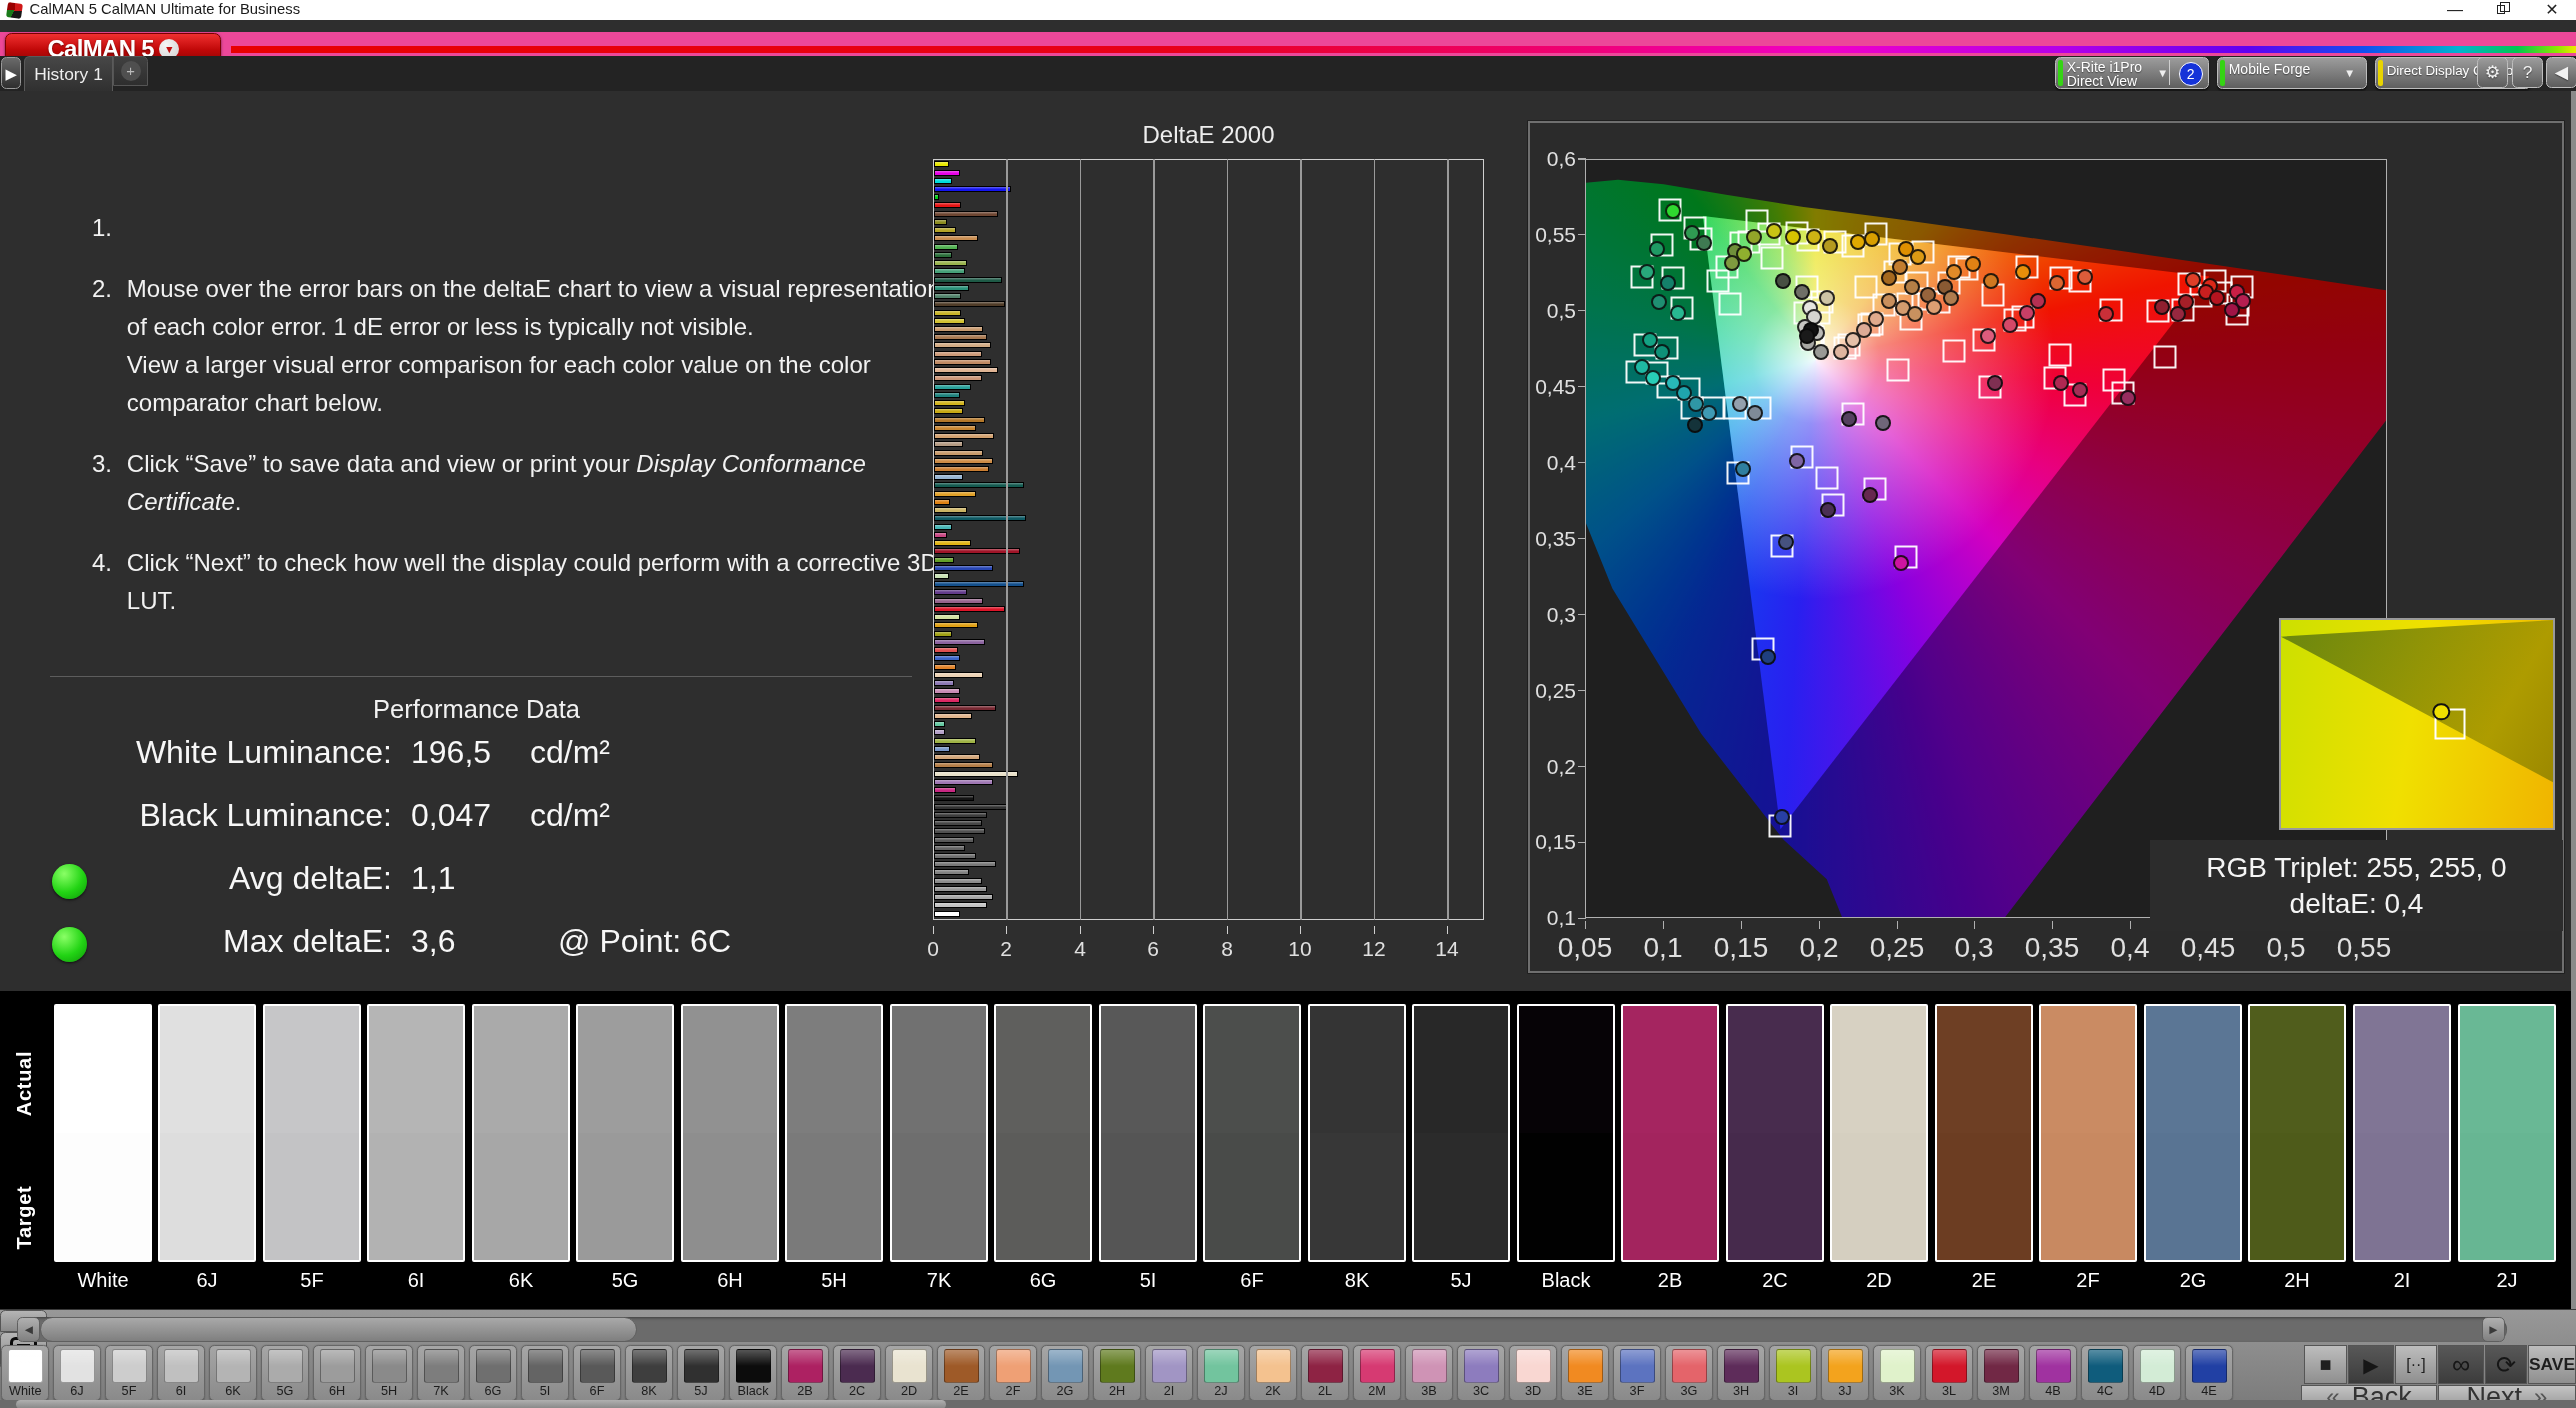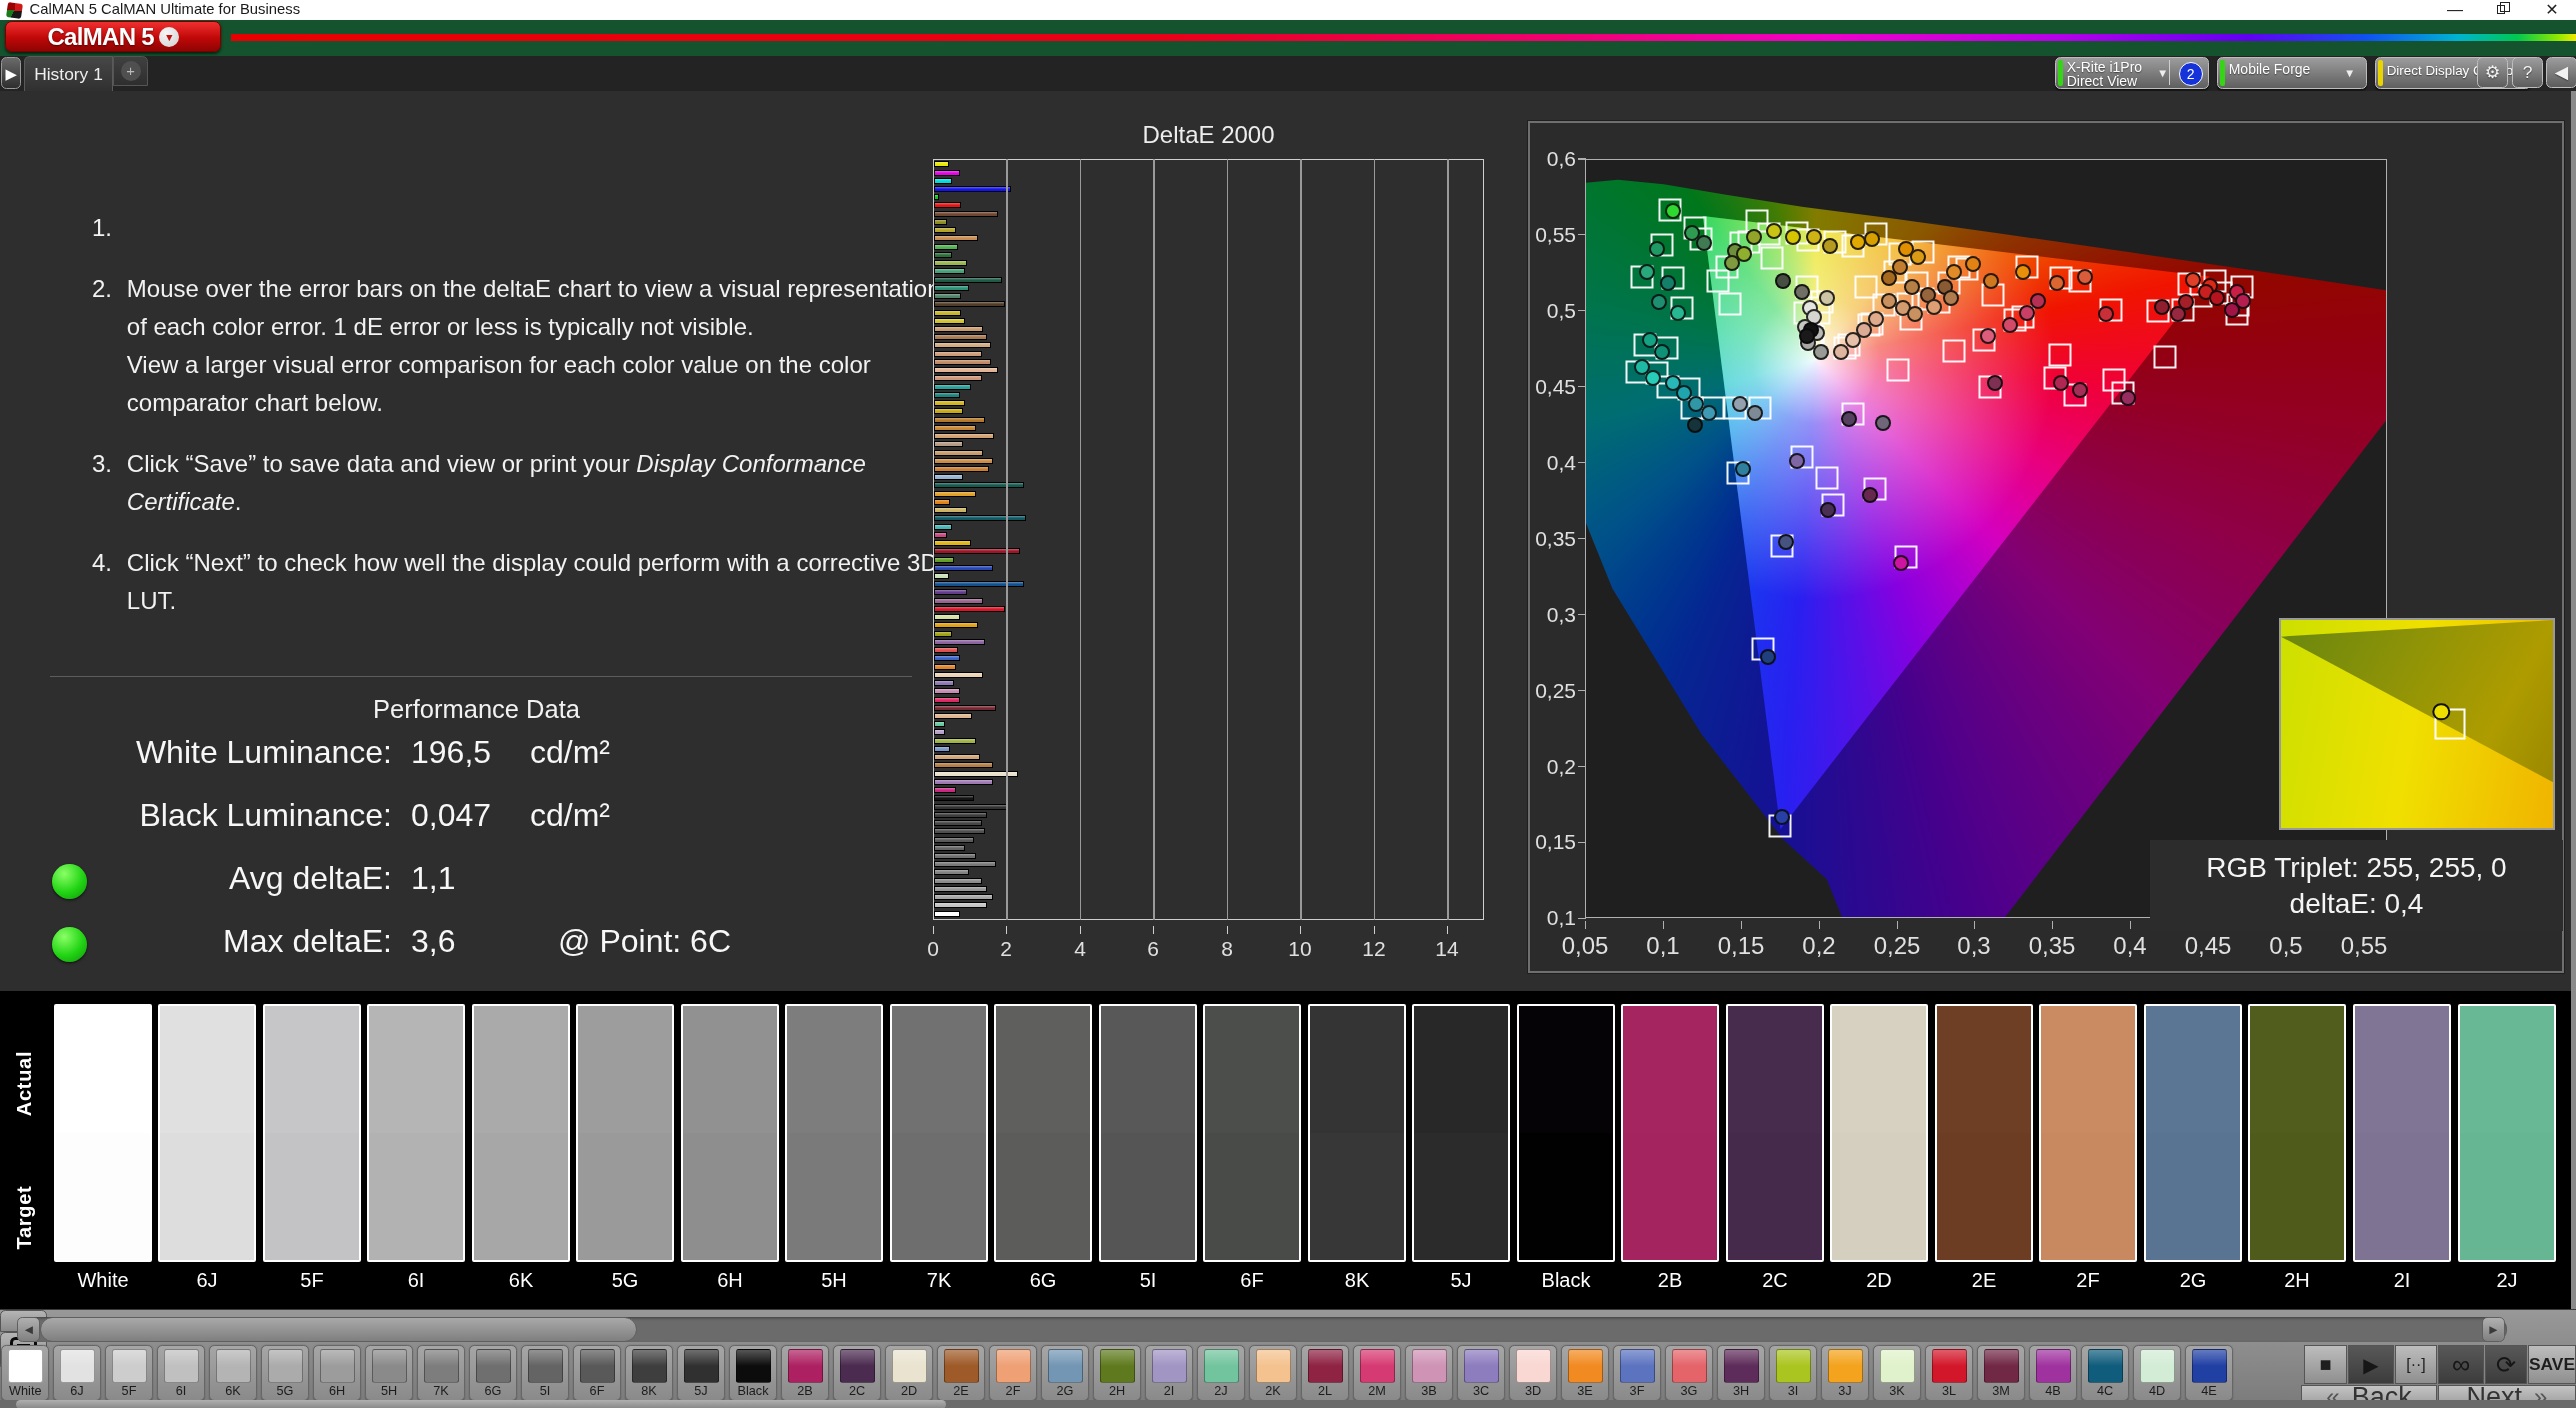--- a/index.html
+++ b/index.html
@@ -11,21 +11,21 @@
   .titlebar { left:0; top:0; width:2576px; height:20px; background:#ffffff; color:#1a1a1a; }
   .titlebar .appicon { left:6.7px; top:2.7px; width:14.8px; height:14.8px;
      background:conic-gradient(#d01818 0 90deg, #181818 90deg 200deg, #1a7a1a 200deg 270deg, #900 270deg);
      border-radius:2.7px; transform:rotate(8deg); }
   .titlebar .ttl { left:29.5px; top:1.3px; font-size:14.8px; line-height:17.4px; }
   .winbtn { top:0; width:40px; height:20px; text-align:center; font-size:16px; line-height:20px; color:#222; }
   .restore-glyph { position:absolute; left:14.8px; top:5.4px; width:8.7px; height:8.7px; border:1.3px solid #222; background:#fff; }
   .restore-glyph:before { content:""; position:absolute; left:2px; top:-4.7px; width:8.7px; height:8.7px; border:1.3px solid #222; }
 
   
-  .brandrow { left:0; top:20px; width:2576px; height:36px; background:#14532d; }
+  .brandrow { left:0; top:32px; width:2576px; height:36px; background:#ec4899; }
   .logo { left:5.4px; top:1.3px; width:216px; height:31px; border-radius:6.7px;
      background:linear-gradient(180deg,#f03030,#c00808 55%,#8f0404); border:1.3px solid #7a0000;
      box-shadow:0 1.3px 2.7px rgba(0,0,0,.6); color:#fff; display:flex; align-items:center; justify-content:center; gap:5.4px; }
   .logo .lt { font-size:24px; font-weight:bold; letter-spacing:-0.7px; text-shadow:0 1.3px 2px rgba(0,0,0,.5); }
   .logo .ddot { width:20px; height:20px; border-radius:50%; background:radial-gradient(circle at 35% 30%,#f6f6f6,#cfcfcf); display:flex; align-items:center; justify-content:center; color:#c01010; font-size:10.7px; }
   .rainbow { left:231px; top:14px; width:2345px; height:7.4px;
      background:linear-gradient(90deg,#e80000 0%,#e80018 40%,#f00078 58%,#f000c8 68%,#b400e8 78%,#6000f0 86%,#1050f0 91%,#00b4d0 95%,#00c850 97.5%,#8ce800 99.2%,#f0e800 100%); }
 
   
   .tabrow { left:0; top:56px; width:2576px; height:35px; background:#232323; }
@@ -85,21 +85,21 @@
       #0090e8 230deg,#00c0c8 255deg,#00cc88 285deg,#10d040 322deg,#80dc20 345deg,#e8e000 360deg); }
   .cie-horseshoe { clip-path:polygon(0% 3%,4% 2.6%,9.7% 3.2%,17.5% 4.6%,27.2% 6.2%,38.8% 7.8%,52.4% 9.8%,68% 12.2%,83.5% 14.6%,100% 17.2%,100% 34.4%,52.4% 100%,32% 100%,30.1% 95%,24.7% 89.8%,14.4% 75.8%,3.3% 56.6%,0% 48%);
      filter:brightness(.55) saturate(1.15); }
   .cie-gamut { clip-path:polygon(77.9% 15.4%,14.6% 7.4%,24.3% 88.4%); }
   .cie-glow { clip-path:polygon(77.9% 15.4%,14.6% 7.4%,24.3% 88.4%);
      background:radial-gradient(circle at 28.7% 26.4%, rgba(255,255,255,.95) 0%, rgba(255,255,255,.5) 8%, rgba(255,255,255,0) 30%); }
   .cie-target { position:absolute; width:23px; height:23px; border:2.7px solid rgba(255,255,255,.95); transform:translate(-50%,-50%); }
   .cie-point { position:absolute; width:16px; height:16px; border-radius:50%; border:2px solid rgba(8,8,8,.85); transform:translate(-50%,-50%); }
   .cie-ytick { position:absolute; width:44px; text-align:right; color:#e0e0e0; font-size:21px; transform:translateY(-50%); }
   .cie-ymark { position:absolute; width:8px; height:1.3px; background:#b0b0b0; }
-  .cie-xtick { position:absolute; color:#e0e0e0; font-size:24px; transform:translateX(-50%); }
+  .cie-xtick { position:absolute; color:#e0e0e0; font-size:28px; transform:translateX(-50%); }
   .cie-xmark { position:absolute; width:1.3px; height:8px; background:#b0b0b0; }
 
   
   .tip-patch { left:2279px; top:527px; width:276px; height:212px; border:2px solid #9a9a9a;
      background:linear-gradient(100deg,#cce000 0%,#f0e000 48%,#f0b400 100%); }
   .tip-dark { position:absolute; left:0; top:0; right:0; bottom:0;
      clip-path:polygon(0% 8%,100% 0%,100% 78%); background:linear-gradient(120deg,#5f7f10,#a89800 70%,#8f7f00); opacity:.92; }
   .tip-square { position:absolute; left:62%; top:50%; width:31px; height:31px; border:2.7px solid #fff; transform:translate(-50%,-50%); }
   .tip-circle { position:absolute; left:59%; top:44%; width:17.4px; height:17.4px; border-radius:50%; border:2.7px solid #111; background:#f0e000; transform:translate(-50%,-50%); }
   .tip-text { left:2150px; top:749px; width:413px; height:91px; background:#2c2c2c; color:#f5f5f5; font-size:28px;

